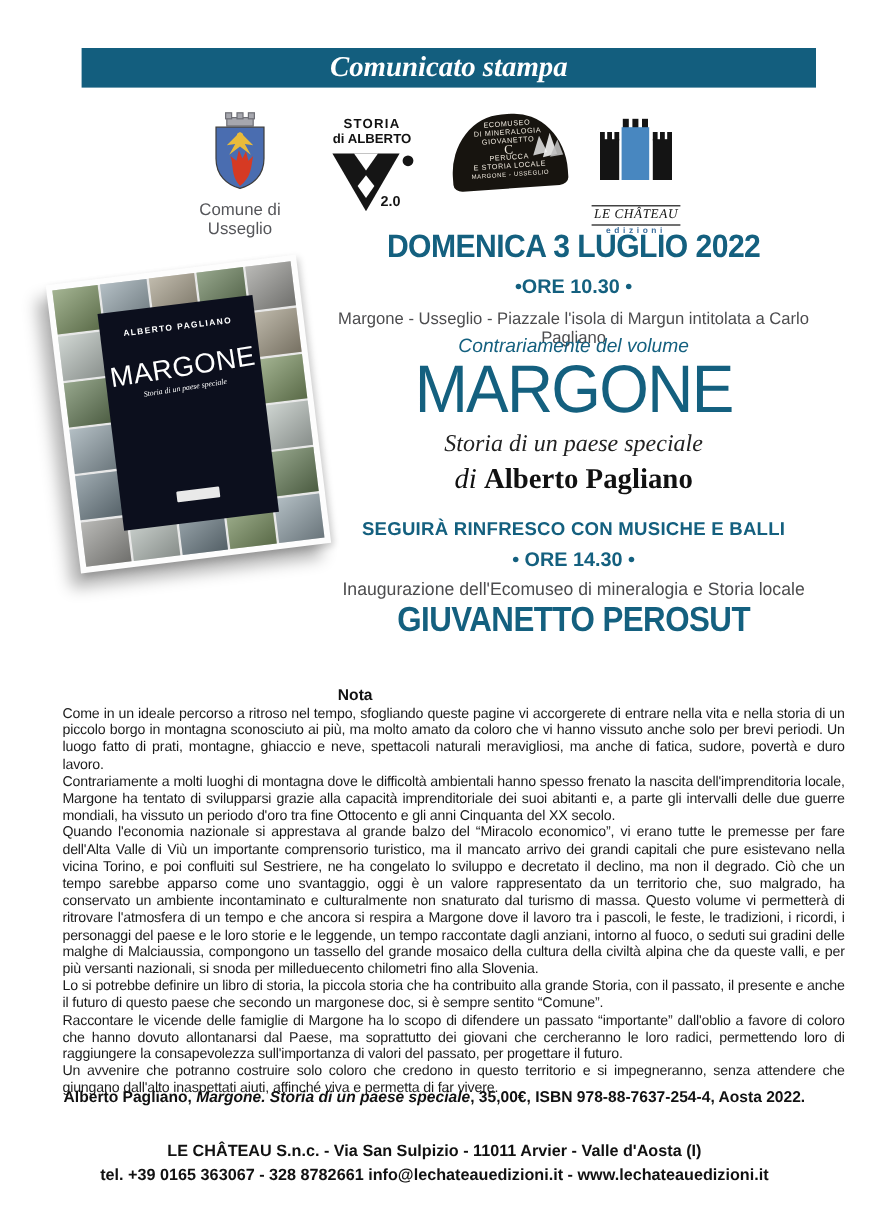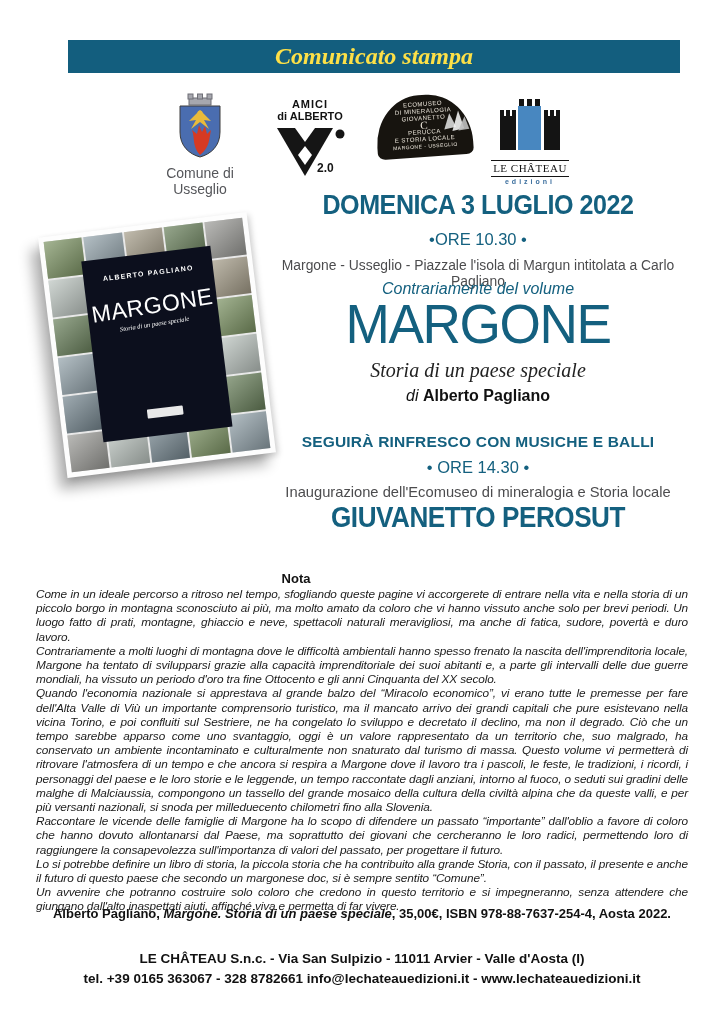--- a/index.html
+++ b/index.html
@@ -1,60 +1,60 @@
 <!DOCTYPE html>
 <html><head>
 <meta charset="utf-8">
 <style>
   html,body{margin:0;padding:0;background:#fff;}
   .page{position:relative;width:724px;height:1024px;background:#ffffff;overflow:hidden;
         font-family:"Liberation Sans",sans-serif;margin:0 auto;}
 
   
   .banner{position:absolute;left:68px;top:40px;width:612px;height:33px;background:#135e7e;
-          color:#fde047;text-align:center;font-family:"Liberation Serif",serif;
+          color:#ffffff;text-align:center;font-family:"Liberation Serif",serif;
           font-style:italic;font-weight:bold;font-size:24px;line-height:33px;}
 
   
   .logos{position:absolute;left:0;top:90px;width:724px;height:90px;}
   .logo{position:absolute;text-align:center;}
   .logo-usseglio{left:154px;top:2px;width:92px;}
   .usseglio-caption{margin-top:3px;font-size:14px;color:#55565a;}
   .logo-amici{left:262px;top:8px;width:96px;}
   .amici-t1{font-size:11px;font-weight:bold;color:#111;letter-spacing:1px;line-height:12px;}
   .amici-t2{font-size:11px;font-weight:bold;color:#111;line-height:12px;}
   .logo-ecomuseo{left:376px;top:5px;width:96px;height:64px;}
   .eco-badge{position:relative;width:96px;height:62px;background:#17140f;color:#efe9de;
              border-radius:46% 46% 8% 8% / 80% 80% 10% 10%;transform:rotate(-4deg);
              padding-top:6px;box-sizing:border-box;overflow:hidden;}
   .eco-badge div{line-height:7px;}
   .eco-s{font-size:6px;letter-spacing:.5px;}
   .eco-c{font-family:"Liberation Serif",serif;font-size:11px;line-height:9px;}
   .eco-crystal{position:absolute;right:2px;top:16px;}
   .logo-chateau{left:488px;top:8px;width:84px;}
-  .chateau-name{display:inline-block;margin-top:4px;font-family:"Liberation Serif",serif;
+  .chateau-name{display:inline-block;margin-top:14px;font-family:"Liberation Serif",serif;
                 font-size:11px;color:#141414;letter-spacing:.5px;
                 border-top:1.5px solid #141414;border-bottom:1.5px solid #141414;
-                padding:1px 2px;line-height:13px;}
+                padding:1px 2px;line-height:13px;font-style:italic;}
   .chateau-sub{font-size:7px;letter-spacing:3px;color:#3c6f9e;font-weight:bold;margin-top:1px;}
 
   
   .rc{position:absolute;left:258px;width:440px;text-align:center;}
   .teal{color:#14607f;}
   .ev-date{top:190px;font-size:27px;font-weight:bold;transform:scaleX(.93);letter-spacing:-.5px;}
-  .ev-time1{top:230px;font-size:16.5px;font-weight:normal;}
+  .ev-time1{top:230px;font-size:16.5px;font-weight:bold;}
   .ev-loc{top:257px;font-size:14px;color:#4c4c4e;transform:scaleX(.99);}
   .ev-pres{top:280px;font-size:16px;font-style:italic;}
   .ev-title{top:294px;font-size:56px;line-height:60px;letter-spacing:-1.5px;transform:scaleX(.95);}
   .ev-sub{top:359px;font-family:"Liberation Serif",serif;font-style:italic;font-size:20px;color:#222;}
-  .ev-author{top:387px;font-family:Liberation Sans, sans-serif;font-size:16px;color:#111;}
+  .ev-author{top:387px;font-family:Liberation Serif, serif;font-size:24px;color:#111;}
   .ev-author .di{font-style:italic;}
   .ev-author .nm{font-weight:bold;}
   .ev-rinf{top:433px;font-size:15.5px;font-weight:bold;letter-spacing:.2px;}
-  .ev-time2{top:458px;font-size:16.5px;font-weight:normal;}
+  .ev-time2{top:458px;font-size:16.5px;font-weight:bold;}
   .ev-inaug{top:483px;font-size:15px;color:#4c4c4e;transform:scaleX(.98);}
   .ev-museo{top:501px;font-size:29px;font-weight:bold;transform:scaleX(.9);letter-spacing:-.5px;}
 
   
   .book{position:absolute;left:52px;top:224px;width:210px;height:242px;background:#fdfdfd;
         padding:5px;box-sizing:border-box;transform:rotate(-7deg);
         box-shadow:-9px 11px 13px rgba(0,0,0,.30),2px 3px 6px rgba(0,0,0,.18);}
   .collage{position:relative;width:100%;height:100%;display:grid;
            grid-template-columns:repeat(5,1fr);grid-template-rows:repeat(6,1fr);
            gap:2px;background:#e8e8e8;}
@@ -71,22 +71,22 @@
   .cp-author{margin-top:16px;font-size:7px;letter-spacing:1.2px;font-weight:bold;}
   .cp-title{margin-top:16px;font-size:23px;letter-spacing:.5px;transform:rotate(-2deg);}
   .cp-sub{font-family:"Liberation Serif",serif;font-style:italic;font-size:6.5px;
           transform:rotate(-2deg);margin-top:1px;}
   .cp-mark{position:absolute;left:50%;bottom:18px;width:36px;height:9px;margin-left:-18px;
            background:#e9e9e9;border-radius:1px;}
 
   
   .nota-h{position:absolute;top:571px;left:0;width:592px;text-align:center;
           font-size:13px;font-weight:bold;color:#111;}
-  .nota-b{position:absolute;top:587px;left:36px;width:652px;font-size:11.8px;
-          line-height:1.205;color:#1b1b1b;text-align:justify;letter-spacing:-.12px;font-style:italic;}
+  .nota-b{position:absolute;top:587px;left:52px;width:652px;font-size:11.8px;
+          line-height:1.205;color:#1b1b1b;text-align:justify;letter-spacing:-.12px;}
   .nota-b p{margin:0;}
 
   
   .citation{position:absolute;top:906px;left:0;width:724px;text-align:center;
             font-size:13px;font-weight:bold;color:#111;}
   .citation .it{font-style:italic;}
   .footer{position:absolute;top:949px;left:0;width:724px;text-align:center;
           font-size:13.5px;font-weight:bold;color:#111;line-height:20px;}
 </style>
 </head>
@@ -106,21 +106,21 @@
         <rect x="38" y="2" width="5" height="5" fill="#a6a7ae" stroke="#6e6f76" stroke-width="1"></rect>
         <path d="M11,14 h40 v26 c0,14 -9,22 -20,25 c-11,-3 -20,-11 -20,-25 z" fill="#4a6db0" stroke="#3c3c3c" stroke-width="1"></path>
         <path d="M31,63 C23,54 26,46 23,38 l5,4 l2,-9 l3,7 l3,-6 l2,8 l4,-4 C40,47 41,55 31,63 z" fill="#d63a23"></path>
         <path d="M31,18 l-11,11 l7,-1 l-5,9 l9,-7 l9,7 l-5,-9 l7,1 z" fill="#e9bb3a"></path>
         <circle cx="31" cy="21" r="2.6" fill="#e9bb3a"></circle>
       </svg>
       <div class="usseglio-caption">Comune di Usseglio</div>
     </div>
 
     <div class="logo logo-amici">
-      <div class="amici-t1">AMICI</div>
+      <div class="amici-t1">STORIA</div>
       <div class="amici-t2">di ALBERTO</div>
       <svg width="82" height="56" viewBox="0 0 82 56">
         <polygon points="8,6 64,6 36,54" fill="#151515"></polygon>
         <polygon points="26,6 46,6 36,20" fill="#ffffff"></polygon>
         <polygon points="36,24 43,33 36,43 29,33" fill="#ffffff"></polygon>
         <circle cx="71" cy="12" r="4.5" fill="#151515"></circle>
         <text x="48" y="50" font-family="Liberation Sans, sans-serif" font-size="12" font-weight="bold" fill="#151515">2.0</text>
       </svg>
     </div>
 
@@ -214,22 +214,22 @@
       <div class="cp-sub">Storia di un paese speciale</div>
       <div class="cp-mark"></div>
     </div>
   </div>
 
   <div class="nota-h">Nota</div>
   <div class="nota-b">
     <p>Come in un ideale percorso a ritroso nel tempo, sfogliando queste pagine vi accorgerete di entrare nella vita e nella storia di un piccolo borgo in montagna sconosciuto ai più, ma molto amato da coloro che vi hanno vissuto anche solo per brevi periodi. Un luogo fatto di prati, montagne, ghiaccio e neve, spettacoli naturali meravigliosi, ma anche di fatica, sudore, povertà e duro lavoro.</p>
     <p>Contrariamente a molti luoghi di montagna dove le difficoltà ambientali hanno spesso frenato la nascita dell'imprenditoria locale, Margone ha tentato di svilupparsi grazie alla capacità imprenditoriale dei suoi abitanti e, a parte gli intervalli delle due guerre mondiali, ha vissuto un periodo d'oro tra fine Ottocento e gli anni Cinquanta del XX secolo.</p>
     <p>Quando l'economia nazionale si apprestava al grande balzo del “Miracolo economico”, vi erano tutte le premesse per fare dell'Alta Valle di Viù un importante comprensorio turistico, ma il mancato arrivo dei grandi capitali che pure esistevano nella vicina Torino, e poi confluiti sul Sestriere, ne ha congelato lo sviluppo e decretato il declino, ma non il degrado. Ciò che un tempo sarebbe apparso come uno svantaggio, oggi è un valore rappresentato da un territorio che, suo malgrado, ha conservato un ambiente incontaminato e culturalmente non snaturato dal turismo di massa. Questo volume vi permetterà di ritrovare l'atmosfera di un tempo e che ancora si respira a Margone dove il lavoro tra i pascoli, le feste, le tradizioni, i ricordi, i personaggi del paese e le loro storie e le leggende, un tempo raccontate dagli anziani, intorno al fuoco, o seduti sui gradini delle malghe di Malciaussia, compongono un tassello del grande mosaico della cultura della civiltà alpina che da queste valli, e per più versanti nazionali, si snoda per milleduecento chilometri fino alla Slovenia.</p>
+    <p>Lo si potrebbe definire un libro di storia, la piccola storia che ha contribuito alla grande Storia, con il passato, il presente e anche il futuro di questo paese che secondo un margonese doc, si è sempre sentito “Comune”.</p>
     <p>Raccontare le vicende delle famiglie di Margone ha lo scopo di difendere un passato “importante” dall'oblio a favore di coloro che hanno dovuto allontanarsi dal Paese, ma soprattutto dei giovani che cercheranno le loro radici, permettendo loro di raggiungere la consapevolezza sull'importanza di valori del passato, per progettare il futuro.</p>
-    <p>Lo si potrebbe definire un libro di storia, la piccola storia che ha contribuito alla grande Storia, con il passato, il presente e anche il futuro di questo paese che secondo un margonese doc, si è sempre sentito “Comune”.</p>
     <p>Un avvenire che potranno costruire solo coloro che credono in questo territorio e si impegneranno, senza attendere che giungano dall'alto inaspettati aiuti, affinché viva e permetta di far vivere.</p>
   </div>
 
   <div class="citation"><span>Alberto Pagliano, </span><span class="it">Margone. Storia di un paese speciale</span><span>, 35,00€, ISBN 978-88-7637-254-4, Aosta 2022.</span></div>
 
   <div class="footer">
     <div>LE CHÂTEAU S.n.c. - Via San Sulpizio - 11011 Arvier - Valle d'Aosta (I)</div>
     <div>tel. +39 0165 363067 - 328 8782661 info@lechateauedizioni.it - www.lechateauedizioni.it</div>
   </div>
 

